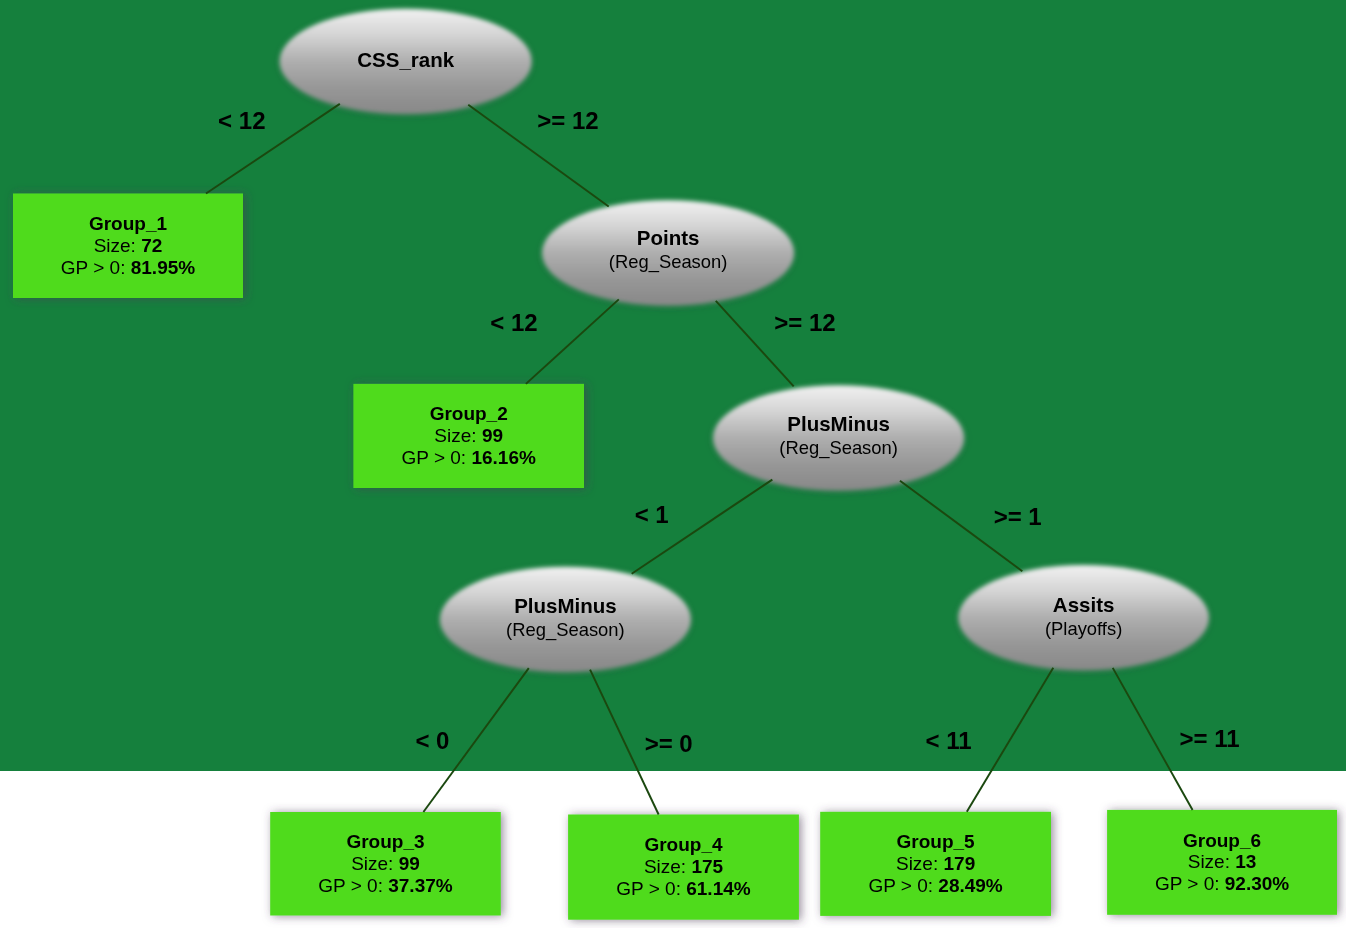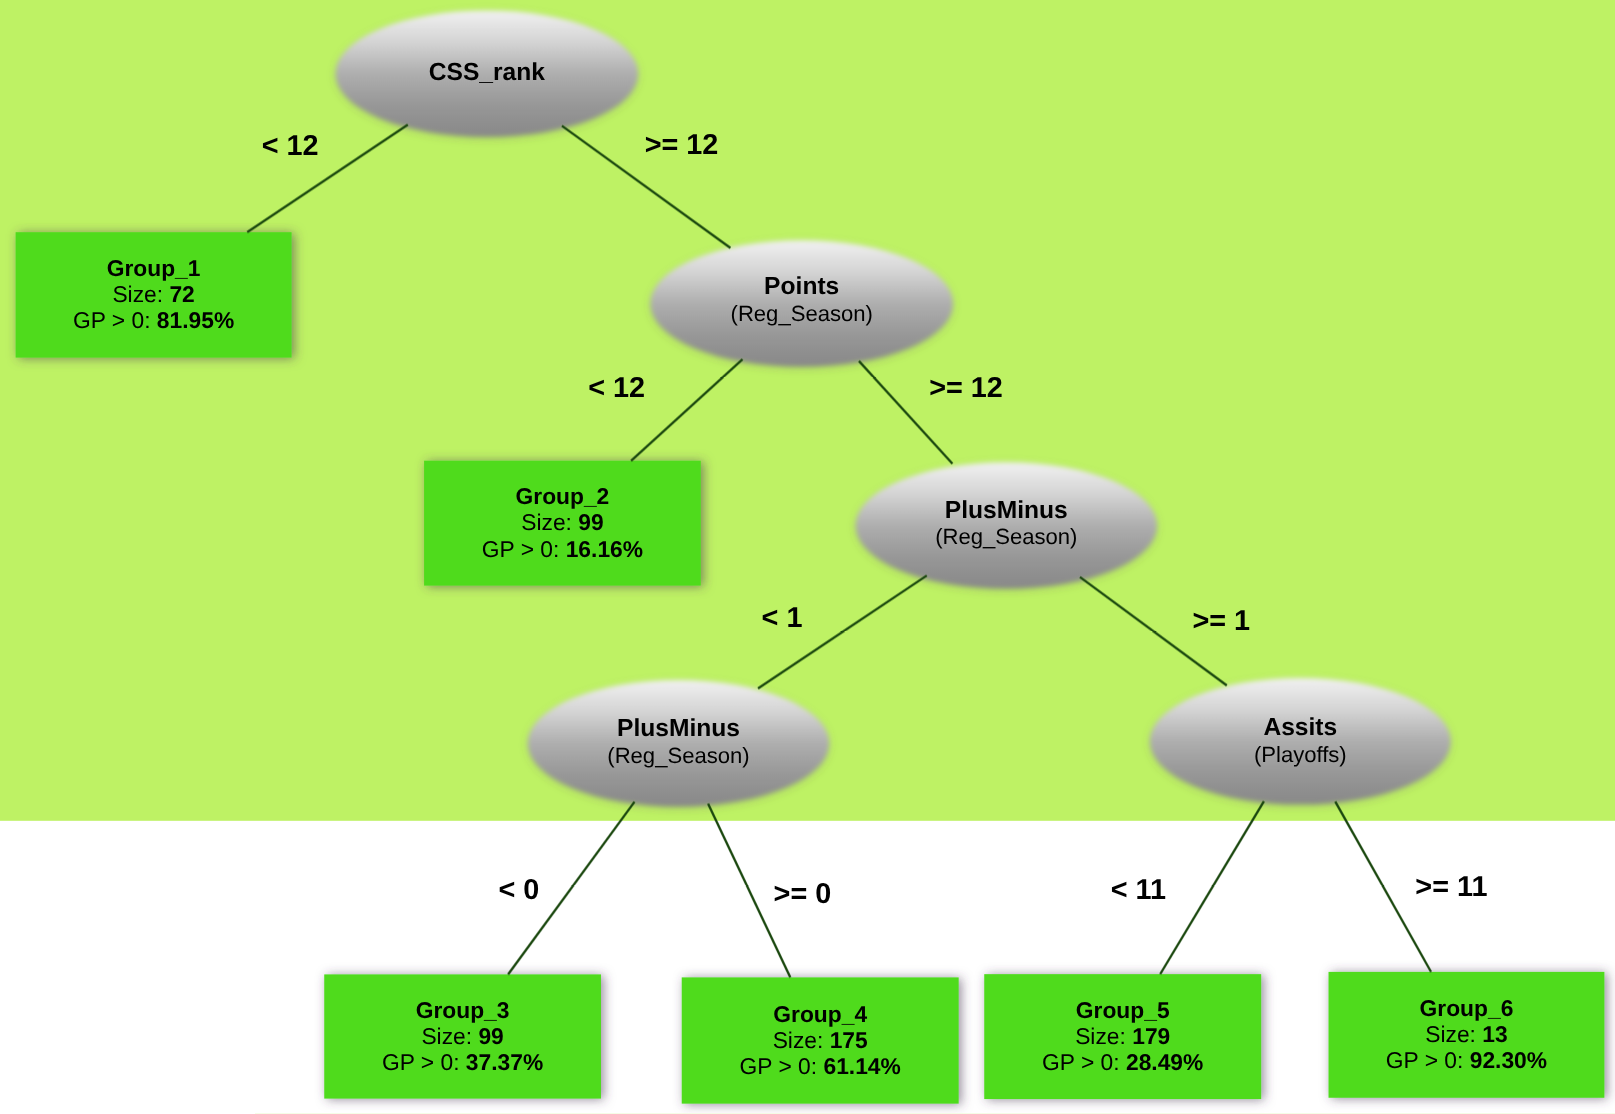--- a/index.html
+++ b/index.html
@@ -1,19 +1,19 @@
 <!DOCTYPE html>
 <html><head>
 <meta charset="utf-8">
 <title>Decision Tree</title>
 <style>
   html,body{margin:0;padding:0;background:#ffffff;}
   body{width:1346px;height:928px;overflow:hidden;
        font-family:"Liberation Sans",sans-serif;}
-  #stage{position:relative;width:1346px;height:684px;background:#bef264;}
+  #stage{position:relative;width:1346px;height:771px;background:#15803d;}
   svg.layer{position:absolute;left:0;top:0;width:1346px;height:928px;}
   text{will-change:transform;}
   .edge-line{stroke:#1b480f;stroke-width:1.95;fill:none;}
   .edge-label{font-family:"Liberation Sans",sans-serif;font-weight:bold;
               font-size:24px;fill:#000000;text-anchor:middle;}
   .node-title{font-family:"Liberation Sans",sans-serif;font-weight:bold;
               font-size:20.5px;fill:#000000;text-anchor:middle;}
   .node-sub{font-family:"Liberation Sans",sans-serif;font-weight:normal;
             font-size:18.4px;fill:#000000;text-anchor:middle;}
   .leaf-title{font-family:"Liberation Sans",sans-serif;font-weight:bold;

